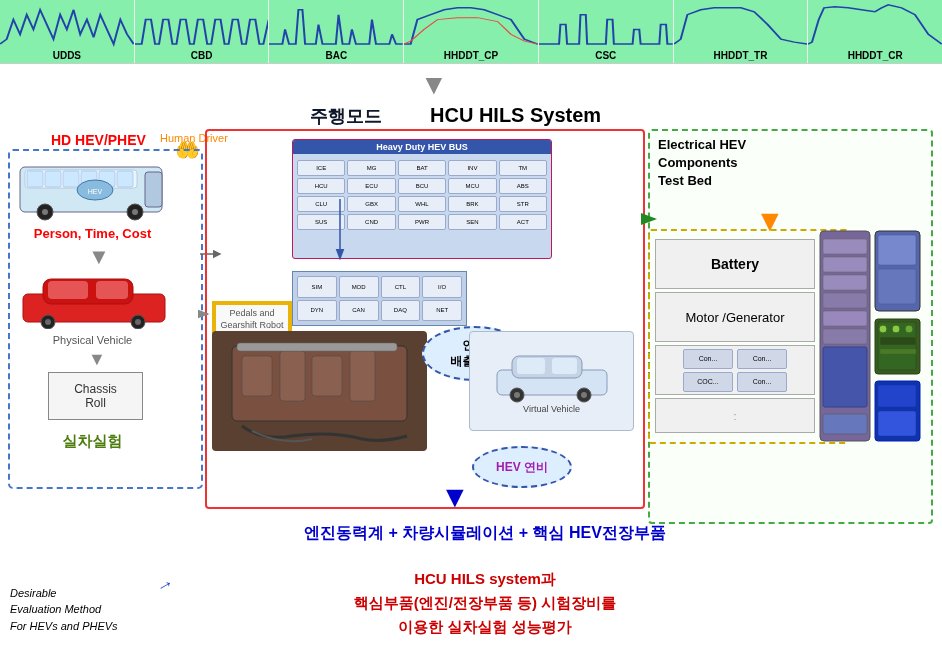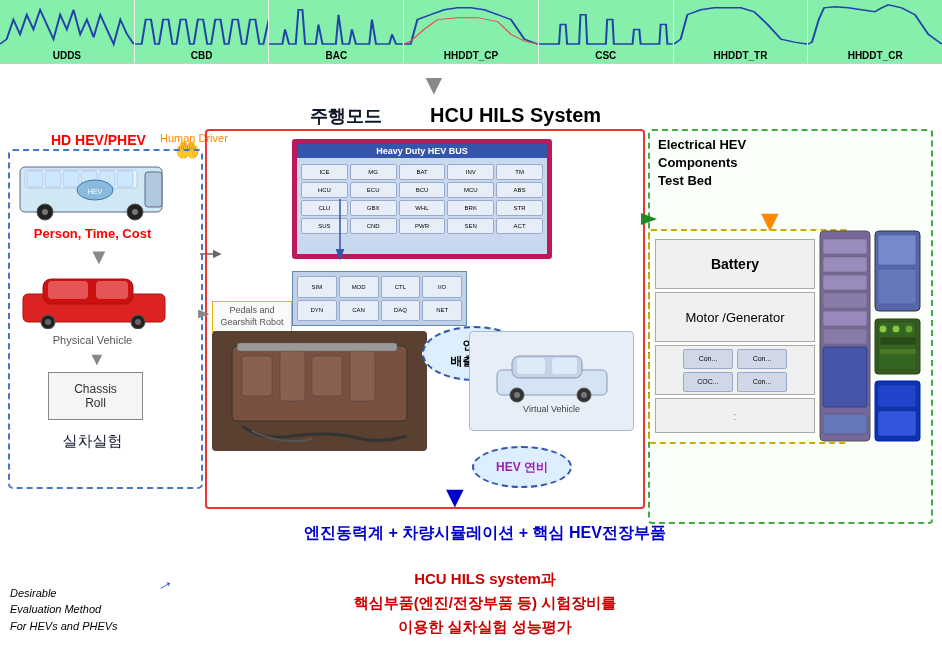--- a/index.html
+++ b/index.html
@@ -318,34 +318,34 @@
 
   <div style="position:absolute; top:270px; left:15px; font-size:11px; color:#555; width:155px; text-align:center;">Physical Vehicle</div>
 
   <div style="position:absolute; top:285px; left:88px; font-size:18px; color:#888;">▼</div>
 
   <div style="position:absolute; top:308px; left:48px; width:95px; height:48px; border:1px solid #888; background:#f5f5f5; display:flex; align-items:center; justify-content:center; flex-direction:column;">
     <span style="font-size:12px; color:#333;">Chassis</span>
     <span style="font-size:12px; color:#333;">Roll</span>
   </div>
 
-  <div style="position:absolute; top:368px; left:15px; font-size:15px; font-weight:normal; color:#0f172a; width:155px; text-align:center;">실차실험</div>
+  <div style="position:absolute; top:368px; left:15px; font-size:15px; font-weight:bold; color:#4d7c0f; width:155px; text-align:center;">실차실험</div>
 
   <svg style="position:absolute; top:130px; left:200px; width:25px; height:120px; overflow:visible;">
     <line x1="0" y1="60" x2="20" y2="60" stroke="#666" stroke-width="1.5" marker-end="url(#arr)"></line>
     <defs>
       <marker id="arr" markerWidth="6" markerHeight="6" refX="5" refY="3" orient="auto">
         <path d="M0,0 L6,3 L0,6 Z" fill="#666"></path>
       </marker>
     </defs>
   </svg>
 
   <div class="center-section">
 
-    <div style="position:absolute; top:8px; left:85px; width:260px; height:120px; background:#c8d8ee; border:5px solid #be185d; border-radius:3px; overflow:hidden;">
+    <div style="position:absolute; top:8px; left:85px; width:260px; height:120px; background:#c8d8ee; border:1px solid #be185d; border-radius:3px; overflow:hidden;">
       <div style="background:#3355aa; color:#fff; font-size:9px; font-weight:bold; padding:2px 4px; text-align:center;">Heavy Duty HEV BUS</div>
 
       <div style="display:grid; grid-template-columns:repeat(5,1fr); gap:2px; padding:4px; margin-top:2px;">
         <div style="background:#e8eef8; border:1px solid #99aacc; height:16px; font-size:6px; display:flex; align-items:center; justify-content:center; border-radius:2px;">ICE</div>
         <div style="background:#e8eef8; border:1px solid #99aacc; height:16px; font-size:6px; display:flex; align-items:center; justify-content:center; border-radius:2px;">MG</div>
         <div style="background:#e8eef8; border:1px solid #99aacc; height:16px; font-size:6px; display:flex; align-items:center; justify-content:center; border-radius:2px;">BAT</div>
         <div style="background:#e8eef8; border:1px solid #99aacc; height:16px; font-size:6px; display:flex; align-items:center; justify-content:center; border-radius:2px;">INV</div>
         <div style="background:#e8eef8; border:1px solid #99aacc; height:16px; font-size:6px; display:flex; align-items:center; justify-content:center; border-radius:2px;">TM</div>
         <div style="background:#e8eef8; border:1px solid #99aacc; height:16px; font-size:6px; display:flex; align-items:center; justify-content:center; border-radius:2px;">HCU</div>
         <div style="background:#e8eef8; border:1px solid #99aacc; height:16px; font-size:6px; display:flex; align-items:center; justify-content:center; border-radius:2px;">ECU</div>
@@ -369,21 +369,21 @@
       <div style="background:#e8eef8; border:1px solid #99aacc; font-size:6px; display:flex; align-items:center; justify-content:center; border-radius:2px;">SIM</div>
       <div style="background:#e8eef8; border:1px solid #99aacc; font-size:6px; display:flex; align-items:center; justify-content:center; border-radius:2px;">MOD</div>
       <div style="background:#e8eef8; border:1px solid #99aacc; font-size:6px; display:flex; align-items:center; justify-content:center; border-radius:2px;">CTL</div>
       <div style="background:#e8eef8; border:1px solid #99aacc; font-size:6px; display:flex; align-items:center; justify-content:center; border-radius:2px;">I/O</div>
       <div style="background:#e8eef8; border:1px solid #99aacc; font-size:6px; display:flex; align-items:center; justify-content:center; border-radius:2px;">DYN</div>
       <div style="background:#e8eef8; border:1px solid #99aacc; font-size:6px; display:flex; align-items:center; justify-content:center; border-radius:2px;">CAN</div>
       <div style="background:#e8eef8; border:1px solid #99aacc; font-size:6px; display:flex; align-items:center; justify-content:center; border-radius:2px;">DAQ</div>
       <div style="background:#e8eef8; border:1px solid #99aacc; font-size:6px; display:flex; align-items:center; justify-content:center; border-radius:2px;">NET</div>
     </div>
 
-    <div style="position:absolute; top:170px; left:5px; width:80px; font-size:9px; color:#555; text-align:center; border:1px solid #eab308; padding:3px; background:#f9f9f9; line-height:1.3;">Pedals and Gearshift Robot</div>
+    <div style="position:absolute; top:170px; left:5px; width:80px; font-size:9px; color:#555; text-align:center; border:4px solid #eab308; padding:3px; background:#f9f9f9; line-height:1.3;">Pedals and Gearshift Robot</div>
 
     <div style="position:absolute; top:200px; left:5px; width:215px; height:120px; border-radius:4px; overflow:hidden;">
       <svg width="215" height="120" viewBox="0 0 215 120">
 
         <rect x="0" y="0" width="215" height="120" fill="#5a4030"></rect>
 
         <rect x="20" y="15" width="175" height="75" rx="5" fill="#7a5040" stroke="#333" stroke-width="1"></rect>
 
         <rect x="30" y="25" width="30" height="40" rx="3" fill="#8a6050" stroke="#444" stroke-width="0.5"></rect>
         <rect x="68" y="20" width="25" height="50" rx="3" fill="#8a6050" stroke="#444" stroke-width="0.5"></rect>

